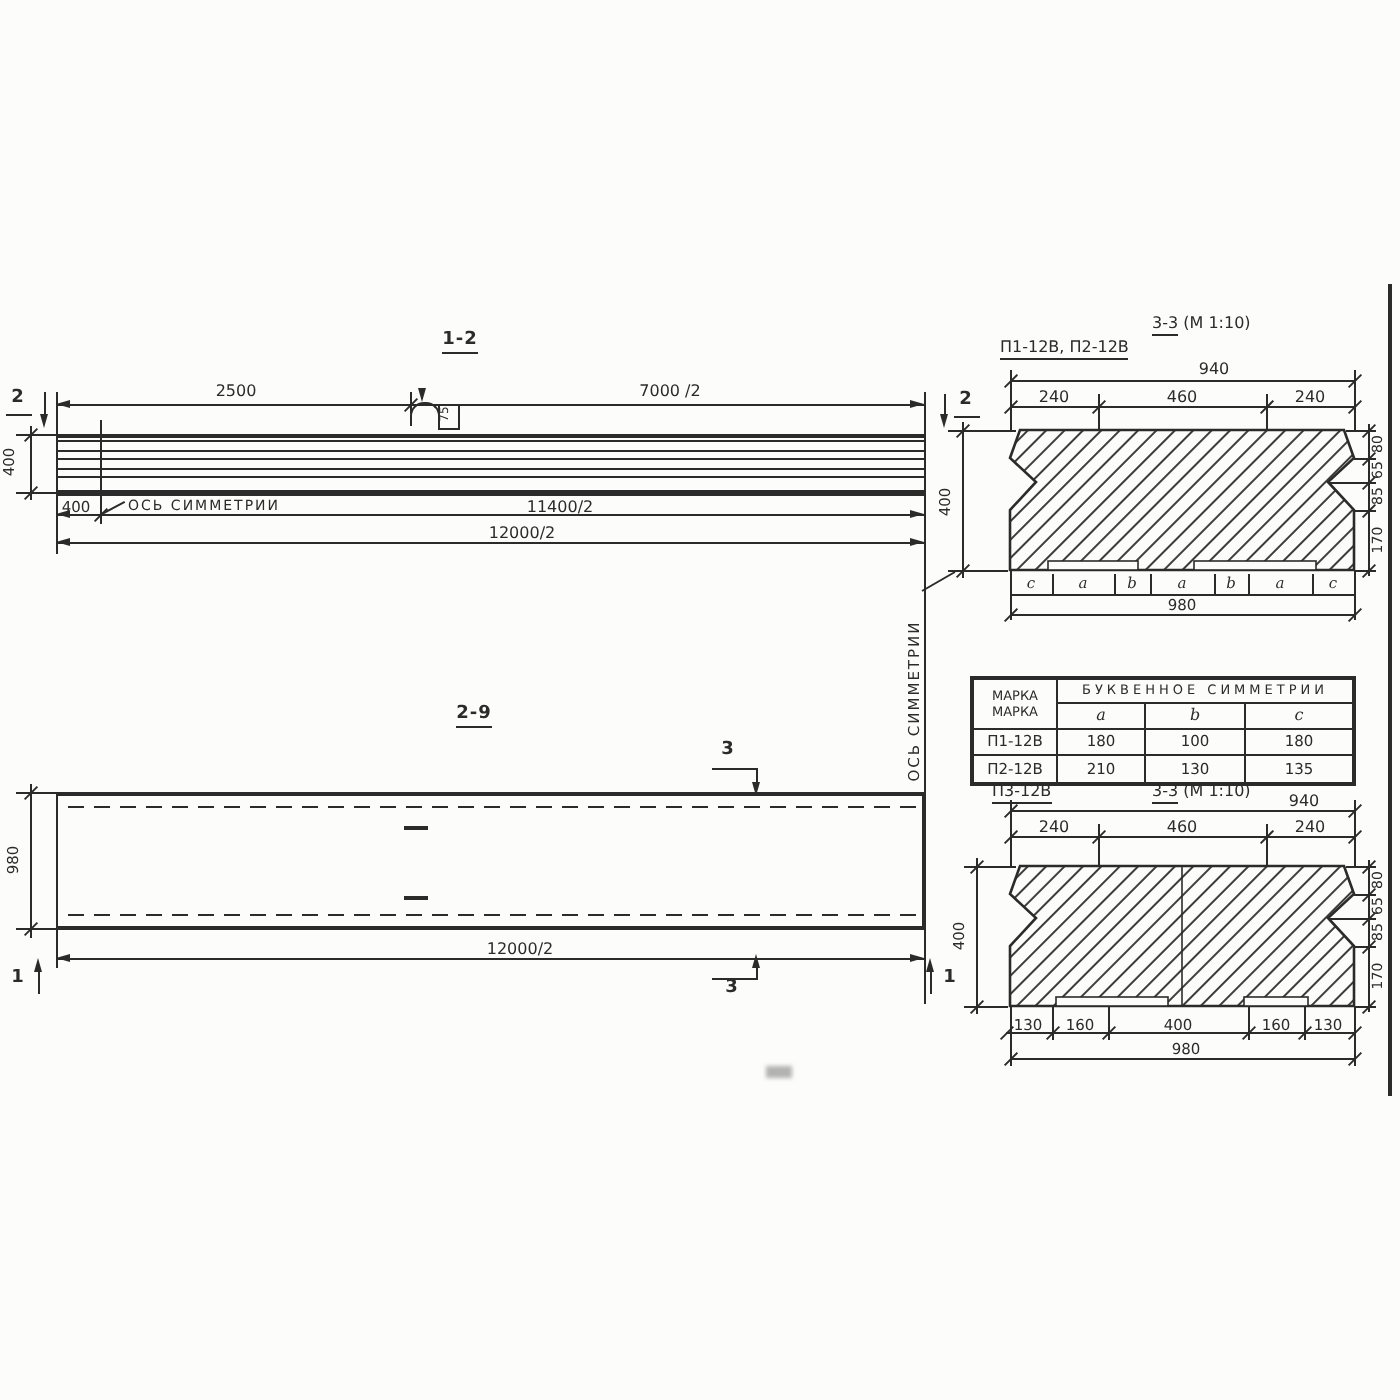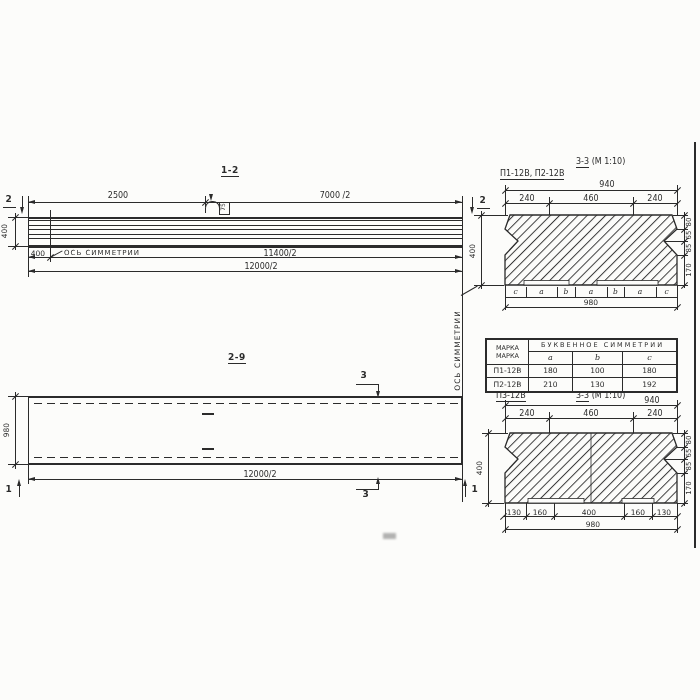--- a/index.html
+++ b/index.html
@@ -230,21 +230,21 @@
     <div class="tc it" style="grid-row:2;grid-column:2;font-size:8px;">a</div>
     <div class="tc it" style="grid-row:2;grid-column:3;font-size:8px;">b</div>
     <div class="tc it noR" style="grid-row:2;grid-column:4;font-size:8px;">c</div>
     <div class="tc">П1-12В</div>
     <div class="tc">180</div>
     <div class="tc">100</div>
     <div class="tc noR">180</div>
     <div class="tc noB">П2-12В</div>
     <div class="tc noB">210</div>
     <div class="tc noB">130</div>
-    <div class="tc noR noB">192</div>
+    <div class="tc noR noB">135</div>
   </div>
 
   <div class="grp">
     <div class="lb" style="left:496px;top:391px;width:60px;text-align:left;"><span class="ul">П3-12В</span></div>
     <div class="lb" style="left:576px;top:391px;width:70px;text-align:left;"><span class="ul">3-3</span> <span>(М 1:10)</span></div>
     <div class="lb" style="left:637px;top:396px;width:30px;">940</div>
 
     <div class="vl" style="left:505px;top:400px;height:33px;"></div>
     <div class="vl" style="left:677px;top:400px;height:33px;"></div>
     <div class="hl" style="left:505px;top:405px;width:172px;"></div>

